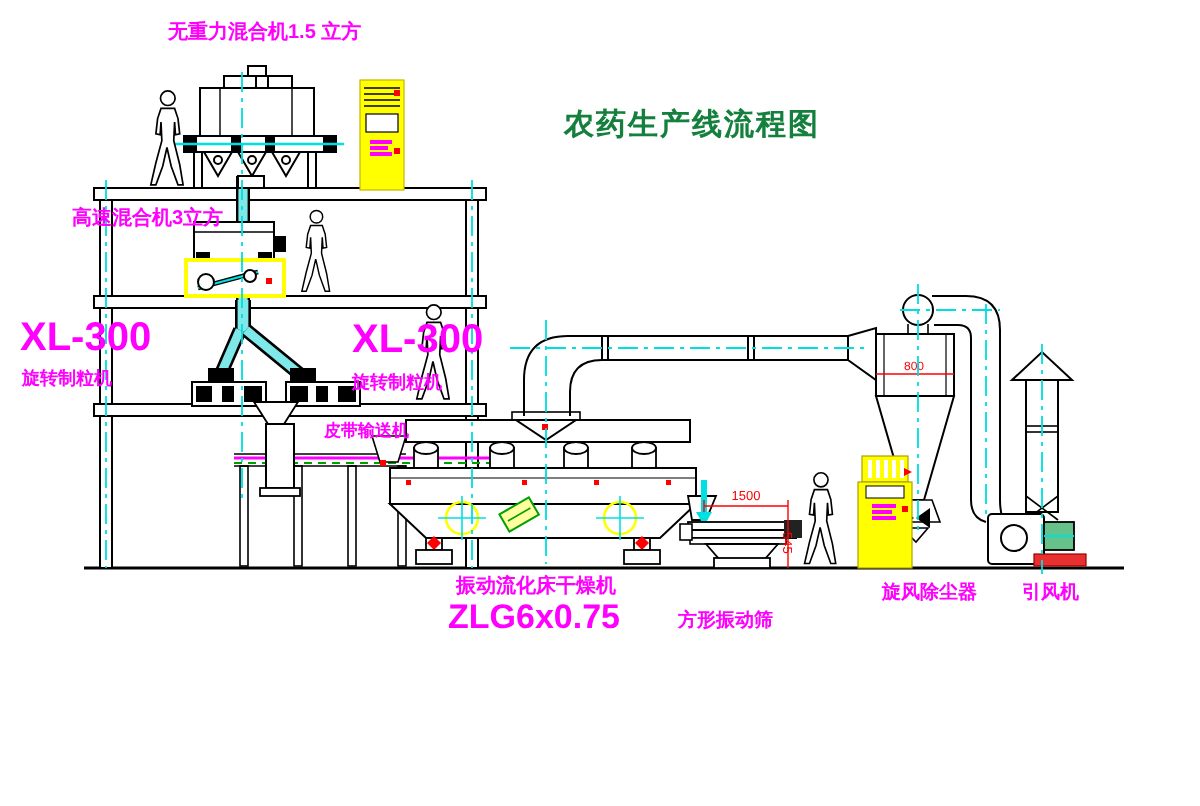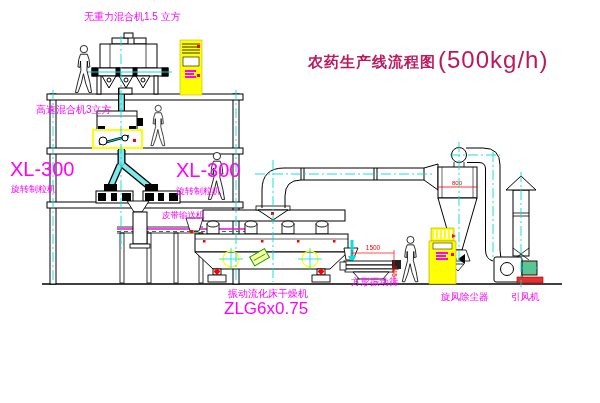--- a/index.html
+++ b/index.html
@@ -1,22 +1,22 @@
 <!DOCTYPE html>
 <html><head>
 <meta charset="utf-8">
 <style>
   html,body{margin:0;padding:0;background:#fff;}
   .canvas{position:relative;width:600px;height:403px;background:#ffffff;overflow:hidden;
           font-family:"Liberation Sans",sans-serif;}
   svg{position:absolute;left:0;top:0;}
   .lbl{position:absolute;color:#ff00ff;white-space:nowrap;line-height:1;}
-  .zh{font-weight:normal;}
-  .model{font-weight:normal;letter-spacing:0px;}
-  .title-wrap{position:absolute;left:282px;top:46px;display:flex;align-items:flex-start;color:#be185d;margin-left:26px;}
+  .zh{font-weight:bold;}
+  .model{font-weight:bold;letter-spacing:0px;}
+  .title-wrap{position:absolute;left:282px;top:46px;display:flex;align-items:flex-start;color:#15803d;}
   .title-zh{font-size:15px;font-weight:bold;margin-top:7px;letter-spacing:1px;}
   .title-cap{font-size:24px;font-weight:400;margin-left:2px;letter-spacing:1px;}
 </style>
 </head>
 <body>
 
 <div class="canvas">
 
 <svg width="600" height="403" viewBox="0 0 600 403">
   <defs>
@@ -276,35 +276,34 @@
     <line x1="255" y1="174" x2="432" y2="174"></line>
     <line x1="450" y1="155" x2="500" y2="155"></line>
     <line x1="459" y1="142" x2="459" y2="268"></line>
     <line x1="493" y1="152" x2="493" y2="258"></line>
     <line x1="521" y1="172" x2="521" y2="287"></line>
   </g>
 </svg>
 
   <div class="title-wrap">
     <span class="title-zh">农药生产线流程图</span>
-    <span class="title-cap">(500kg/h)</span>
   </div>
 
   <div class="lbl zh" style="left:84px;top:12px;font-size:10px;">无重力混合机1.5 立方</div>
   <div class="lbl zh" style="left:36px;top:105px;font-size:10px;">高速混合机3立方</div>
 
   <div class="lbl model" style="left:10px;top:159px;font-size:20px;">XL-300</div>
   <div class="lbl zh" style="left:11px;top:185px;font-size:9px;">旋转制粒机</div>
 
   <div class="lbl model" style="left:176px;top:160px;font-size:20px;">XL-300</div>
   <div class="lbl zh" style="left:176px;top:187px;font-size:9px;">旋转制粒机</div>
 
   <div class="lbl zh" style="left:139px;top:211px;font-size:8.5px;margin-left:23px;">皮带输送机</div>
 
   <div class="lbl zh" style="left:228px;top:289px;font-size:10px;">振动流化床干燥机</div>
   <div class="lbl model" style="left:224px;top:300px;font-size:17px;">ZLG6x0.75</div>
 
-  <div class="lbl zh" style="left:339px;top:277px;font-size:9.5px;margin-left:12px;">方形振动筛</div>
+  <div class="lbl zh" style="left:339px;top:306px;font-size:9.5px;">方形振动筛</div>
 
   <div class="lbl zh" style="left:441px;top:292px;font-size:9.5px;">旋风除尘器</div>
   <div class="lbl zh" style="left:511px;top:292px;font-size:9.5px;text-align:right;">引风机</div>
 
 </div>
 
 </body></html>

